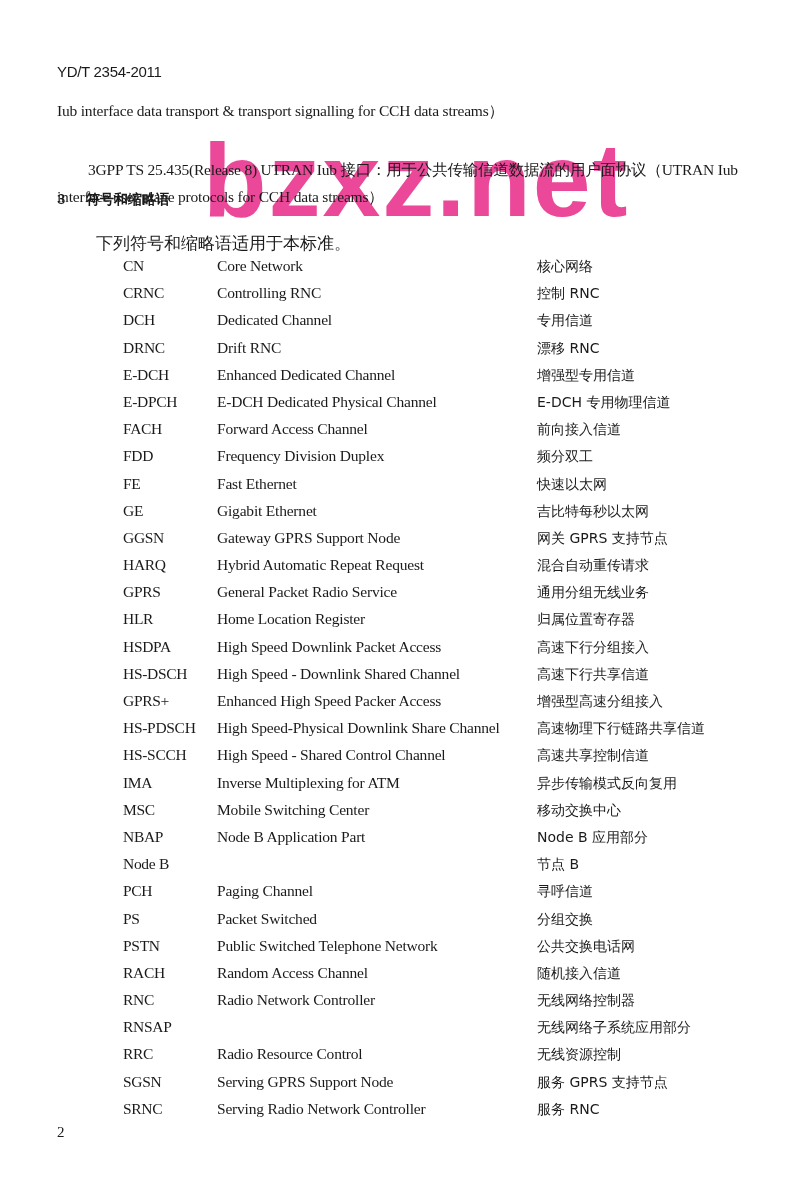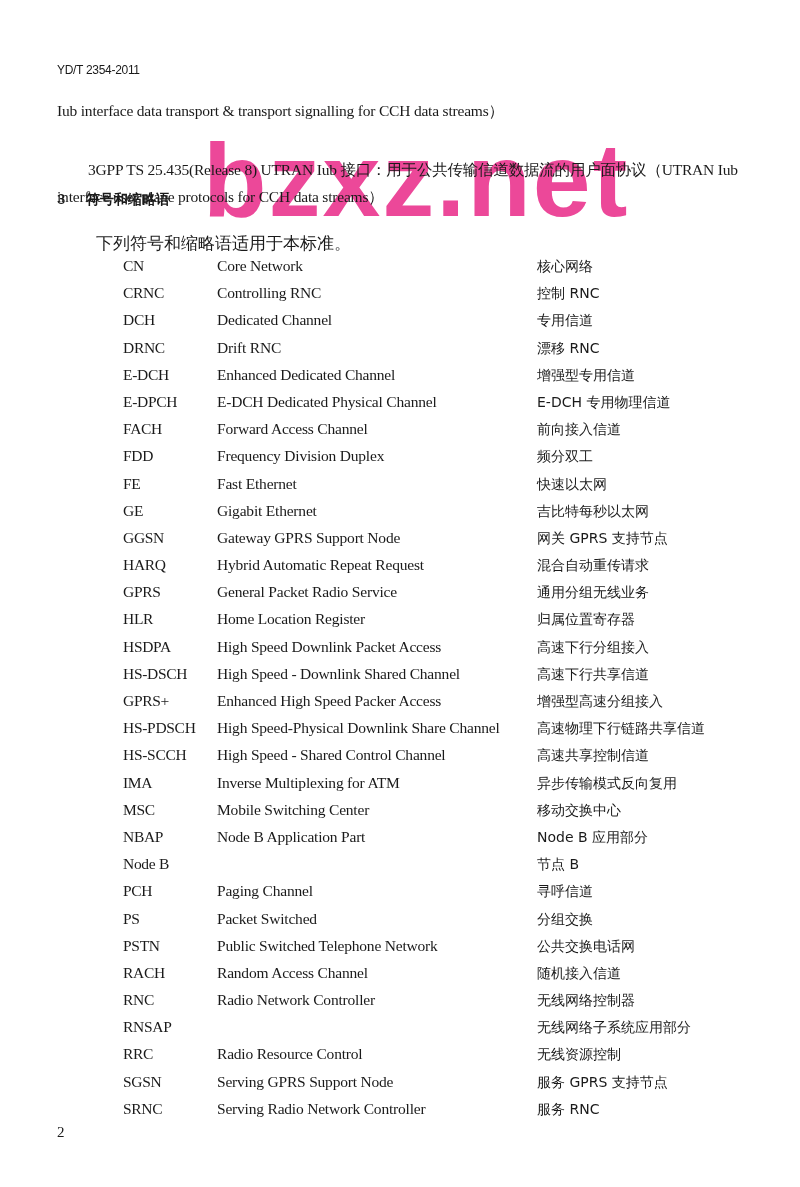--- a/index.html
+++ b/index.html
@@ -27,21 +27,21 @@
       line-height: 1;
       z-index: 0;
       user-select: none;
     }
     .content { position: relative; z-index: 1; }
     .std-header {
       position: absolute;
       left: 57px;
       top: 63px;
       font-family: "Liberation Sans", "DejaVu Sans", sans-serif;
-      font-size: 12px;
+      font-size: 15px;
       letter-spacing: -0.3px;
     }
     .para {
       position: absolute;
       font-size: 15.5px;
       white-space: nowrap;
       letter-spacing: -0.2px;
     }
     .p1 { left: 57px; top: 101px; }
     .p2 { left: 88px; top: 128px; margin-top: 32px; }

